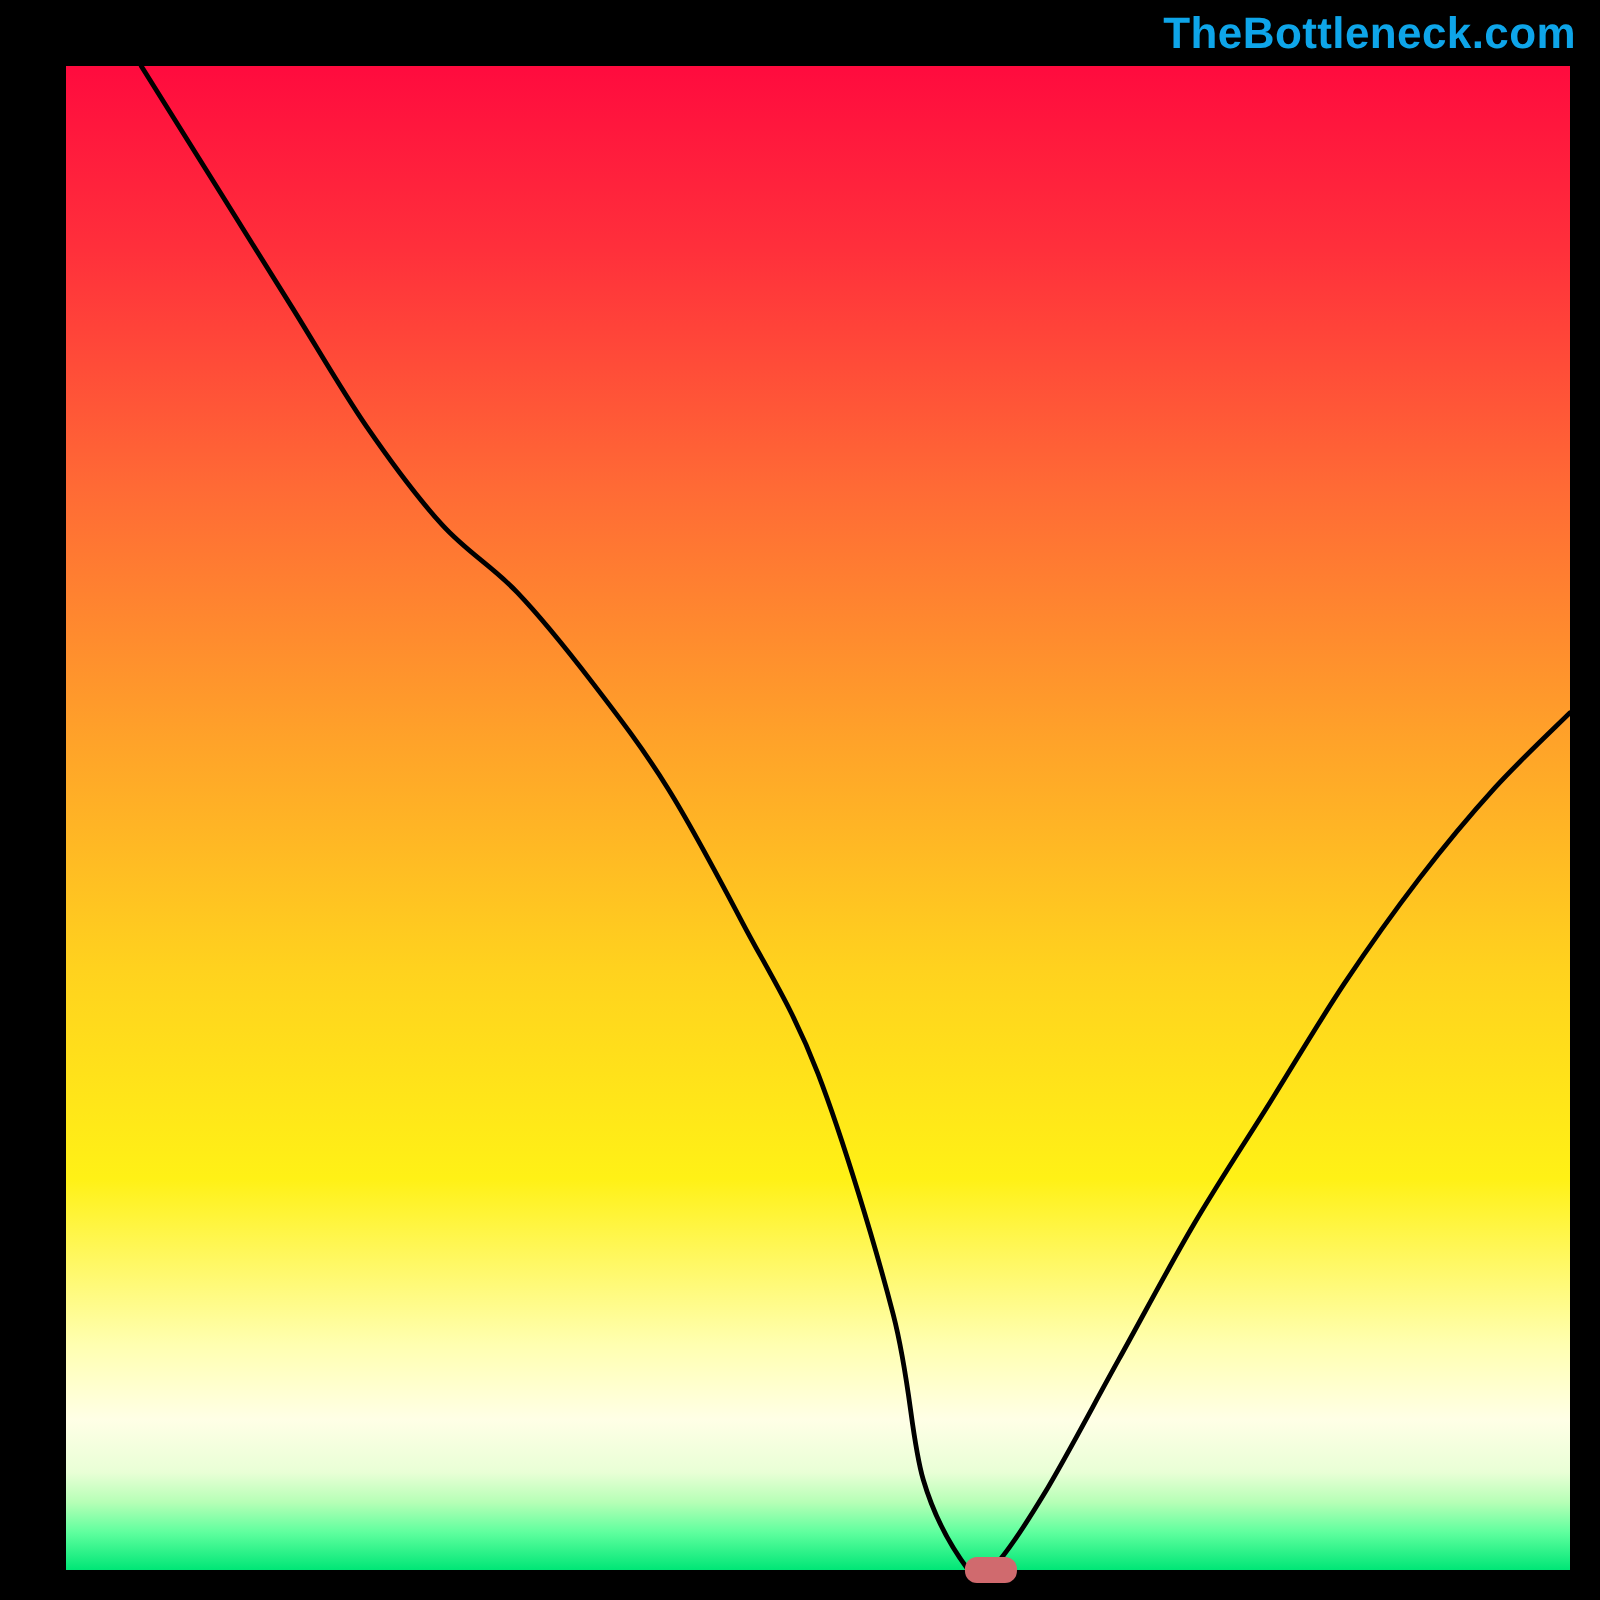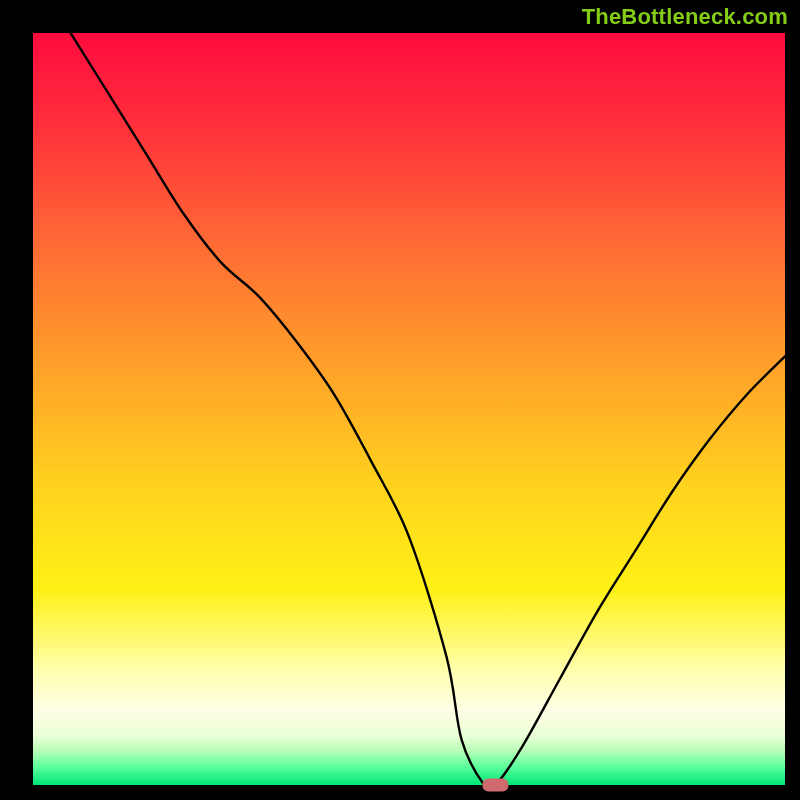--- a/index.html
+++ b/index.html
@@ -16,21 +16,21 @@
     height: 800px;
     background: #000;
   }
   .watermark {
     position: absolute;
     top: 4px;
     right: 12px;
     font-family: Arial, Helvetica, sans-serif;
     font-size: 22px;
     font-weight: 600;
-    color: #84cc16;
+    color: #0ea5e9;
     letter-spacing: 0.2px;
     z-index: 10;
     user-select: none;
   }
   svg {
     position: absolute;
     left: 0;
     top: 0;
   }
 </style>

